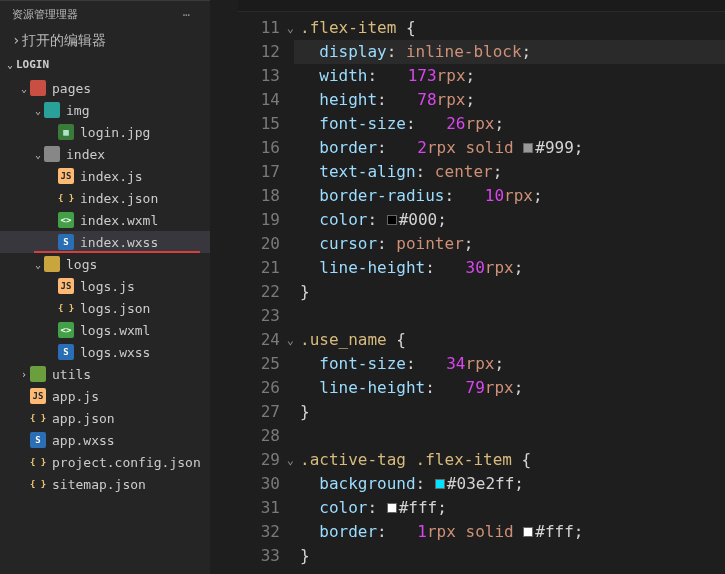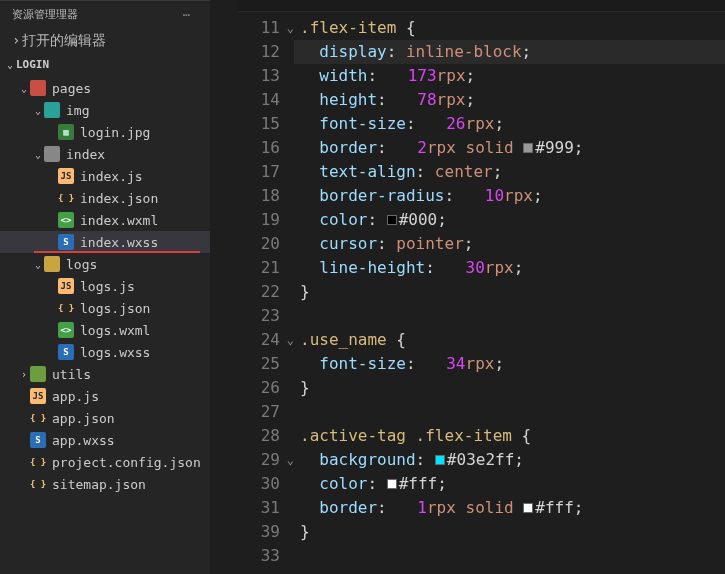--- a/index.html
+++ b/index.html
@@ -277,39 +277,40 @@
           <div>22</div>
           <div>23</div>
           <div class="fold">24</div>
           <div>25</div>
           <div>26</div>
           <div>27</div>
           <div>28</div>
           <div class="fold">29</div>
           <div>30</div>
           <div>31</div>
-          <div>39</div>
+          <div>32</div>
           <div>33</div>
         </div>
       <div class="lines" id="lines">
           <div class="line"><span class="tok-sel">.flex-item </span><span class="tok-punc">{</span></div>
           <div class="line hl">  <span class="tok-prop">display</span><span class="tok-punc">: </span><span class="tok-val">inline-block</span><span class="tok-punc">;</span></div>
           <div class="line">  <span class="tok-prop">width</span><span class="tok-punc">: </span><span class="tok-num">173</span><span class="tok-unit">rpx</span><span class="tok-punc">;</span></div>
           <div class="line">  <span class="tok-prop">height</span><span class="tok-punc">: </span><span class="tok-num">78</span><span class="tok-unit">rpx</span><span class="tok-punc">;</span></div>
           <div class="line">  <span class="tok-prop">font-size</span><span class="tok-punc">: </span><span class="tok-num">26</span><span class="tok-unit">rpx</span><span class="tok-punc">;</span></div>
           <div class="line">  <span class="tok-prop">border</span><span class="tok-punc">: </span><span class="tok-num">2</span><span class="tok-unit">rpx </span><span class="tok-kw">solid </span><span class="swatch" style="background:#999999"></span><span class="tok-hex">#999</span><span class="tok-punc">;</span></div>
           <div class="line">  <span class="tok-prop">text-align</span><span class="tok-punc">: </span><span class="tok-val">center</span><span class="tok-punc">;</span></div>
           <div class="line">  <span class="tok-prop">border-radius</span><span class="tok-punc">: </span><span class="tok-num">10</span><span class="tok-unit">rpx</span><span class="tok-punc">;</span></div>
           <div class="line">  <span class="tok-prop">color</span><span class="tok-punc">: </span><span class="swatch" style="background:#000000"></span><span class="tok-hex">#000</span><span class="tok-punc">;</span></div>
           <div class="line">  <span class="tok-prop">cursor</span><span class="tok-punc">: </span><span class="tok-val">pointer</span><span class="tok-punc">;</span></div>
           <div class="line">  <span class="tok-prop">line-height</span><span class="tok-punc">: </span><span class="tok-num">30</span><span class="tok-unit">rpx</span><span class="tok-punc">;</span></div>
           <div class="line"><span class="tok-punc">}</span></div>
           <div class="line"></div>
           <div class="line"><span class="tok-sel">.use_name </span><span class="tok-punc">{</span></div>
           <div class="line">  <span class="tok-prop">font-size</span><span class="tok-punc">: </span><span class="tok-num">34</span><span class="tok-unit">rpx</span><span class="tok-punc">;</span></div>
+          <div class="line">  <span class="tok-prop">line-height</span><span class="tok-punc">: </span><span class="tok-num">79</span><span class="tok-unit">rpx</span><span class="tok-punc">;</span></div>
           <div class="line"><span class="tok-punc">}</span></div>
           <div class="line"></div>
           <div class="line"><span class="tok-sel">.active-tag .flex-item </span><span class="tok-punc">{</span></div>
           <div class="line">  <span class="tok-prop">background</span><span class="tok-punc">: </span><span class="swatch" style="background:#03e2ff"></span><span class="tok-hex">#03e2ff</span><span class="tok-punc">;</span></div>
           <div class="line">  <span class="tok-prop">color</span><span class="tok-punc">: </span><span class="swatch" style="background:#ffffff"></span><span class="tok-hex">#fff</span><span class="tok-punc">;</span></div>
           <div class="line">  <span class="tok-prop">border</span><span class="tok-punc">: </span><span class="tok-num">1</span><span class="tok-unit">rpx </span><span class="tok-kw">solid </span><span class="swatch" style="background:#ffffff"></span><span class="tok-hex">#fff</span><span class="tok-punc">;</span></div>
           <div class="line"><span class="tok-punc">}</span></div>
         </div>
     </div>
   </div>

